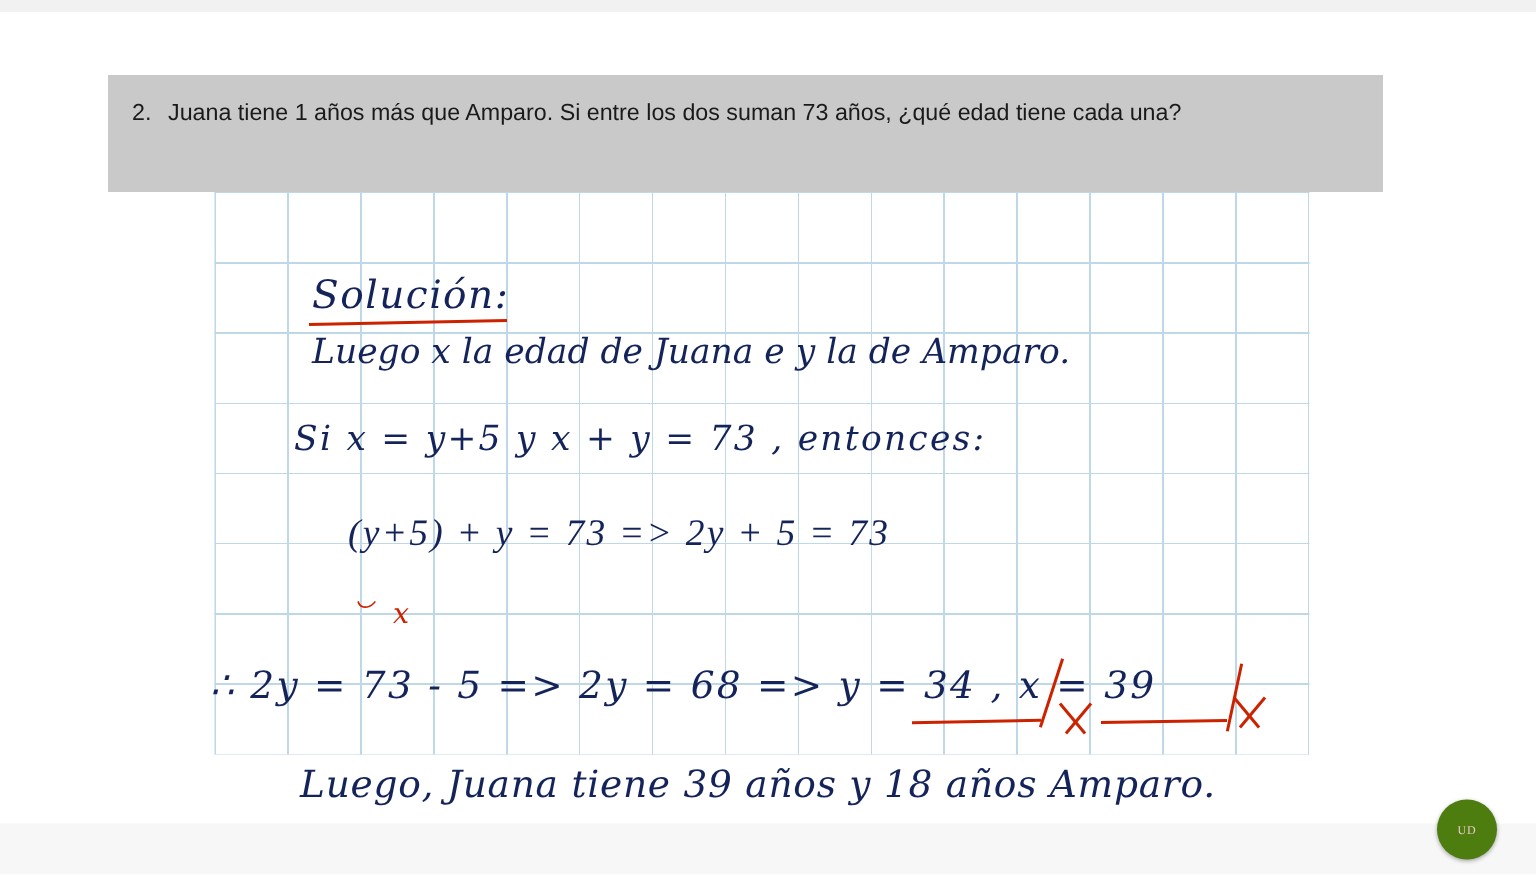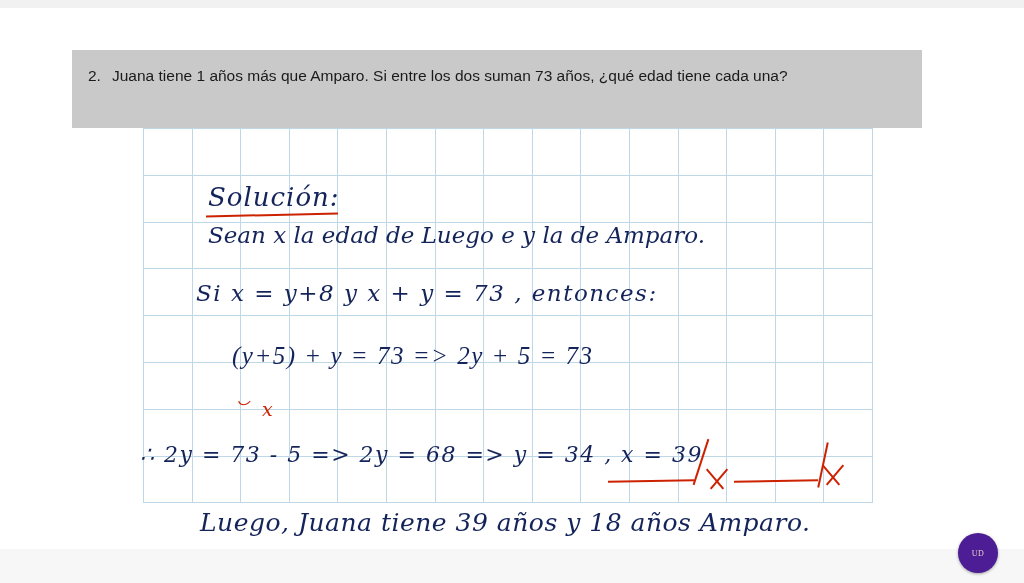--- a/index.html
+++ b/index.html
@@ -89,21 +89,21 @@
     left: 206px; top: 168px;
     width: 132px; height: 2px;
     background: #cc2200;
     transform: rotate(-1.2deg);
   }
   .h-line1   { left: 208px; top: 176px; font-size: 23px; }
   .h-line2   { left: 196px; top: 234px; font-size: 23px; letter-spacing: 1.5px; }
   .h-line3   { left: 232px; top: 296px; font-size: 25px; letter-spacing: 1.5px; font-family: Liberation Serif, serif; }
   .h-brace   { left: 238px; top: 330px; font-size: 22px; color: #cc2200; }
   .h-brace-x { left: 262px; top: 352px; font-size: 19px; color: #cc2200; }
-  .h-line4   { left: 140px; top: 396px; font-size: 22px; letter-spacing: 1.5px; }
+  .h-line4   { left: 140px; top: 396px; font-size: 25px; letter-spacing: 1.5px; }
   .h-line5   { left: 200px; top: 462px; font-size: 25px; letter-spacing: 0.5px; }
 
   
   .red-underline-1 {
     position: absolute;
     left: 608px; top: 434px;
     width: 86px; height: 2px;
     background: #cc2200;
     transform: rotate(-1deg);
   }
@@ -135,21 +135,21 @@
     height: 34px;
     background: #f7f7f7;
   }
   .logo-badge {
     position: absolute;
     right: 26px;
     bottom: 10px;
     width: 40px;
     height: 40px;
     border-radius: 50%;
-    background: #4c1d95;
+    background: #4d7c0f;
     box-shadow: 0 1px 3px rgba(0,0,0,0.35);
     display: flex;
     align-items: center;
     justify-content: center;
   }
   .logo-badge span {
     color: #e8c9c4;
     font-size: 8px;
     font-family: "Liberation Serif", serif;
     letter-spacing: 0.5px;
@@ -166,22 +166,22 @@
     <div class="problem-text">Juana tiene 1 años más que Amparo. Si entre los dos suman 73 años, ¿qué edad tiene cada una?</div>
   </div>
 </div>
 
 <div class="grid-area"></div>
 
 <div class="ink">
   <div class="hand h-title">Solución:</div>
   <div class="h-title-underline"></div>
 
-  <div class="hand h-line1">Sean x la edad de Luego e y la de Amparo.</div>
-  <div class="hand h-line2">Si    x = y+8   y    x + y = 73 , entonces:</div>
+  <div class="hand h-line1">Luego x la edad de Juana e y la de Amparo.</div>
+  <div class="hand h-line2">Si    x = y+5   y    x + y = 73 , entonces:</div>
   <div class="hand h-line3">(y+5) + y = 73  =&gt;  2y + 5 = 73</div>
 
   <div class="hand h-brace">‿</div>
   <div class="hand h-brace-x">x</div>
 
   <div class="hand h-line4">∴   2y = 73 - 5  =&gt;  2y = 68  =&gt;  y = 34 , x = 39</div>
 
   <div class="red-underline-1"></div>
   <div class="red-underline-2"></div>
   <div class="red-stroke rs1"></div>

